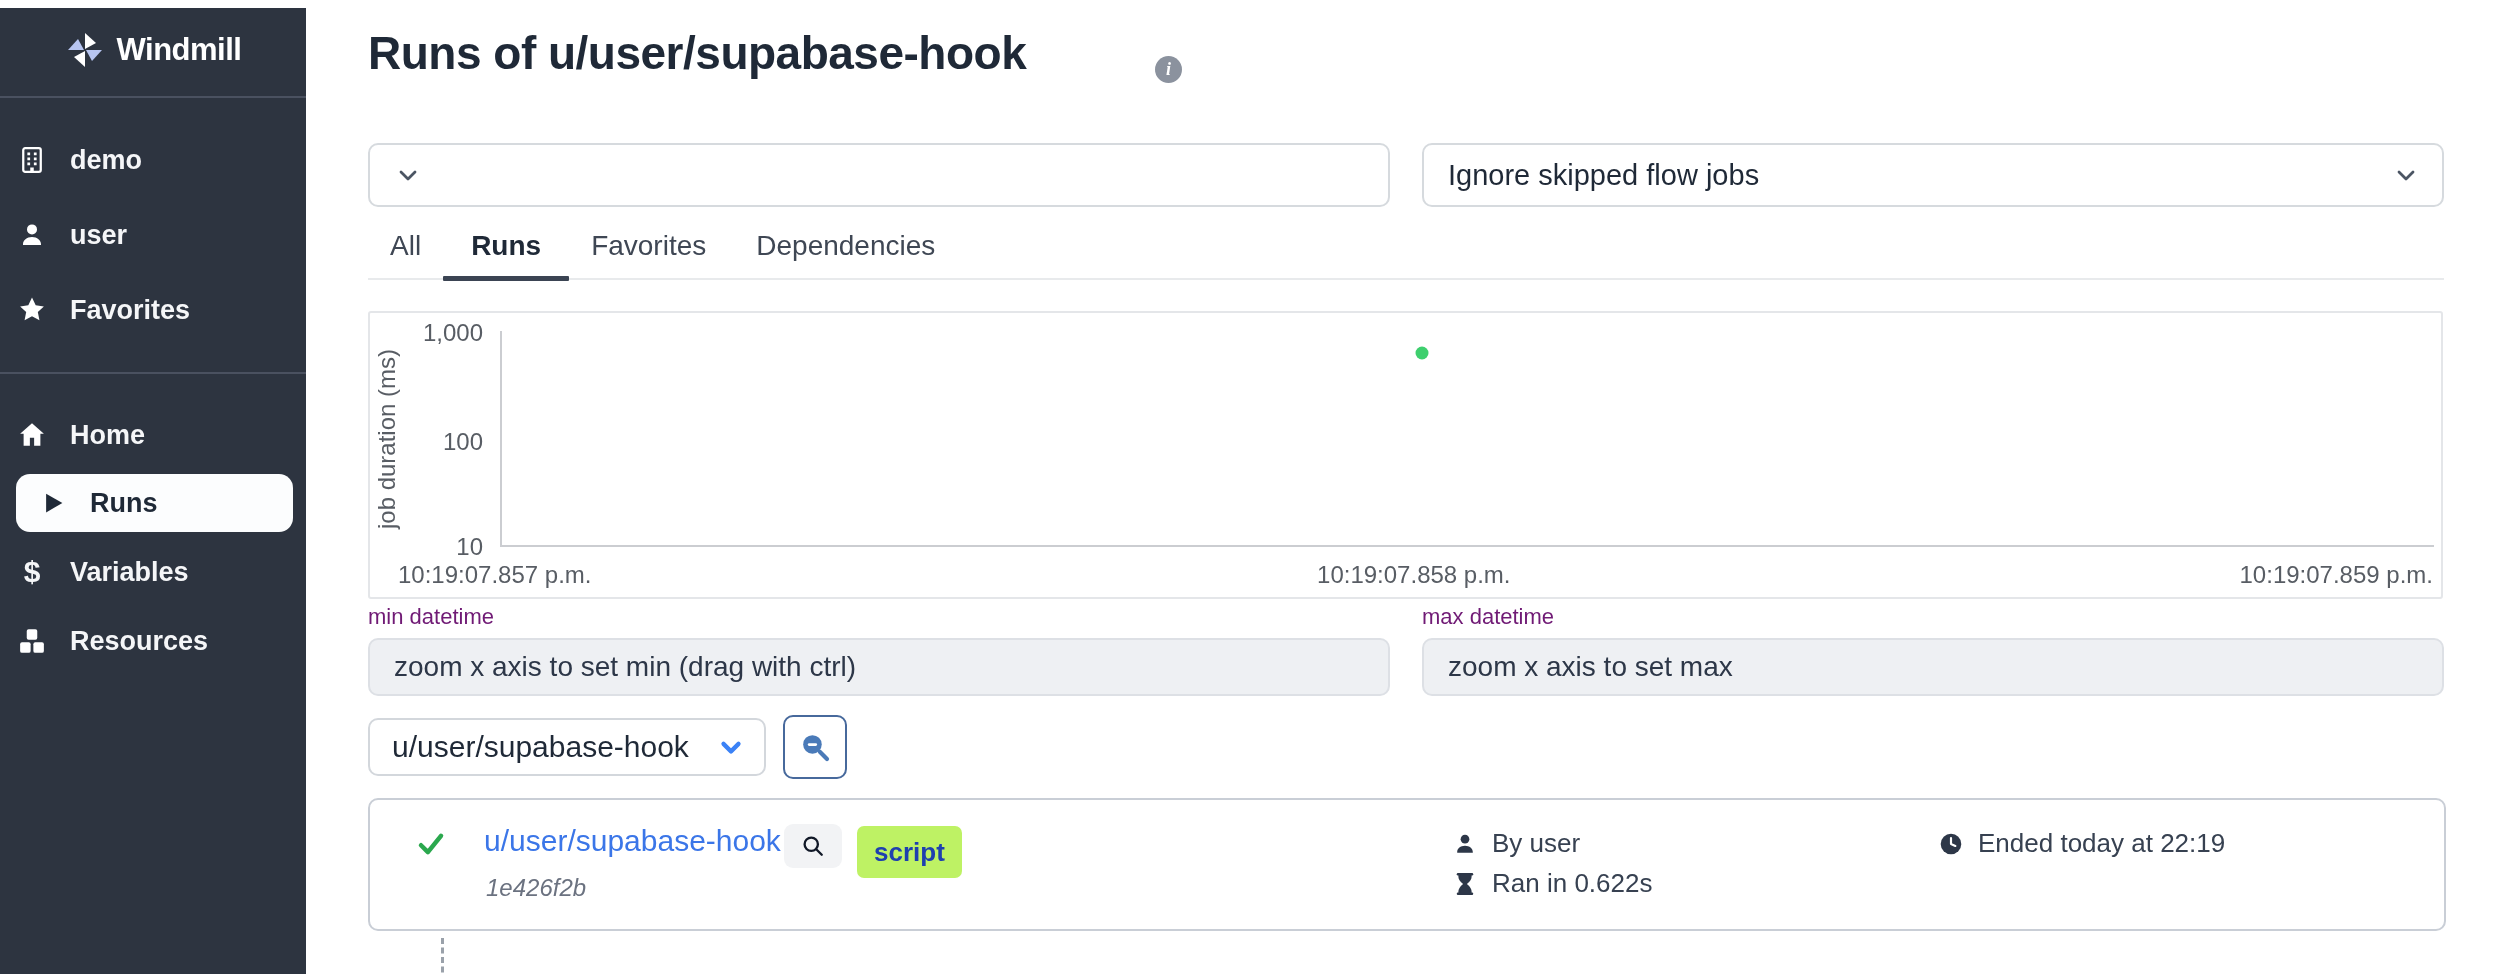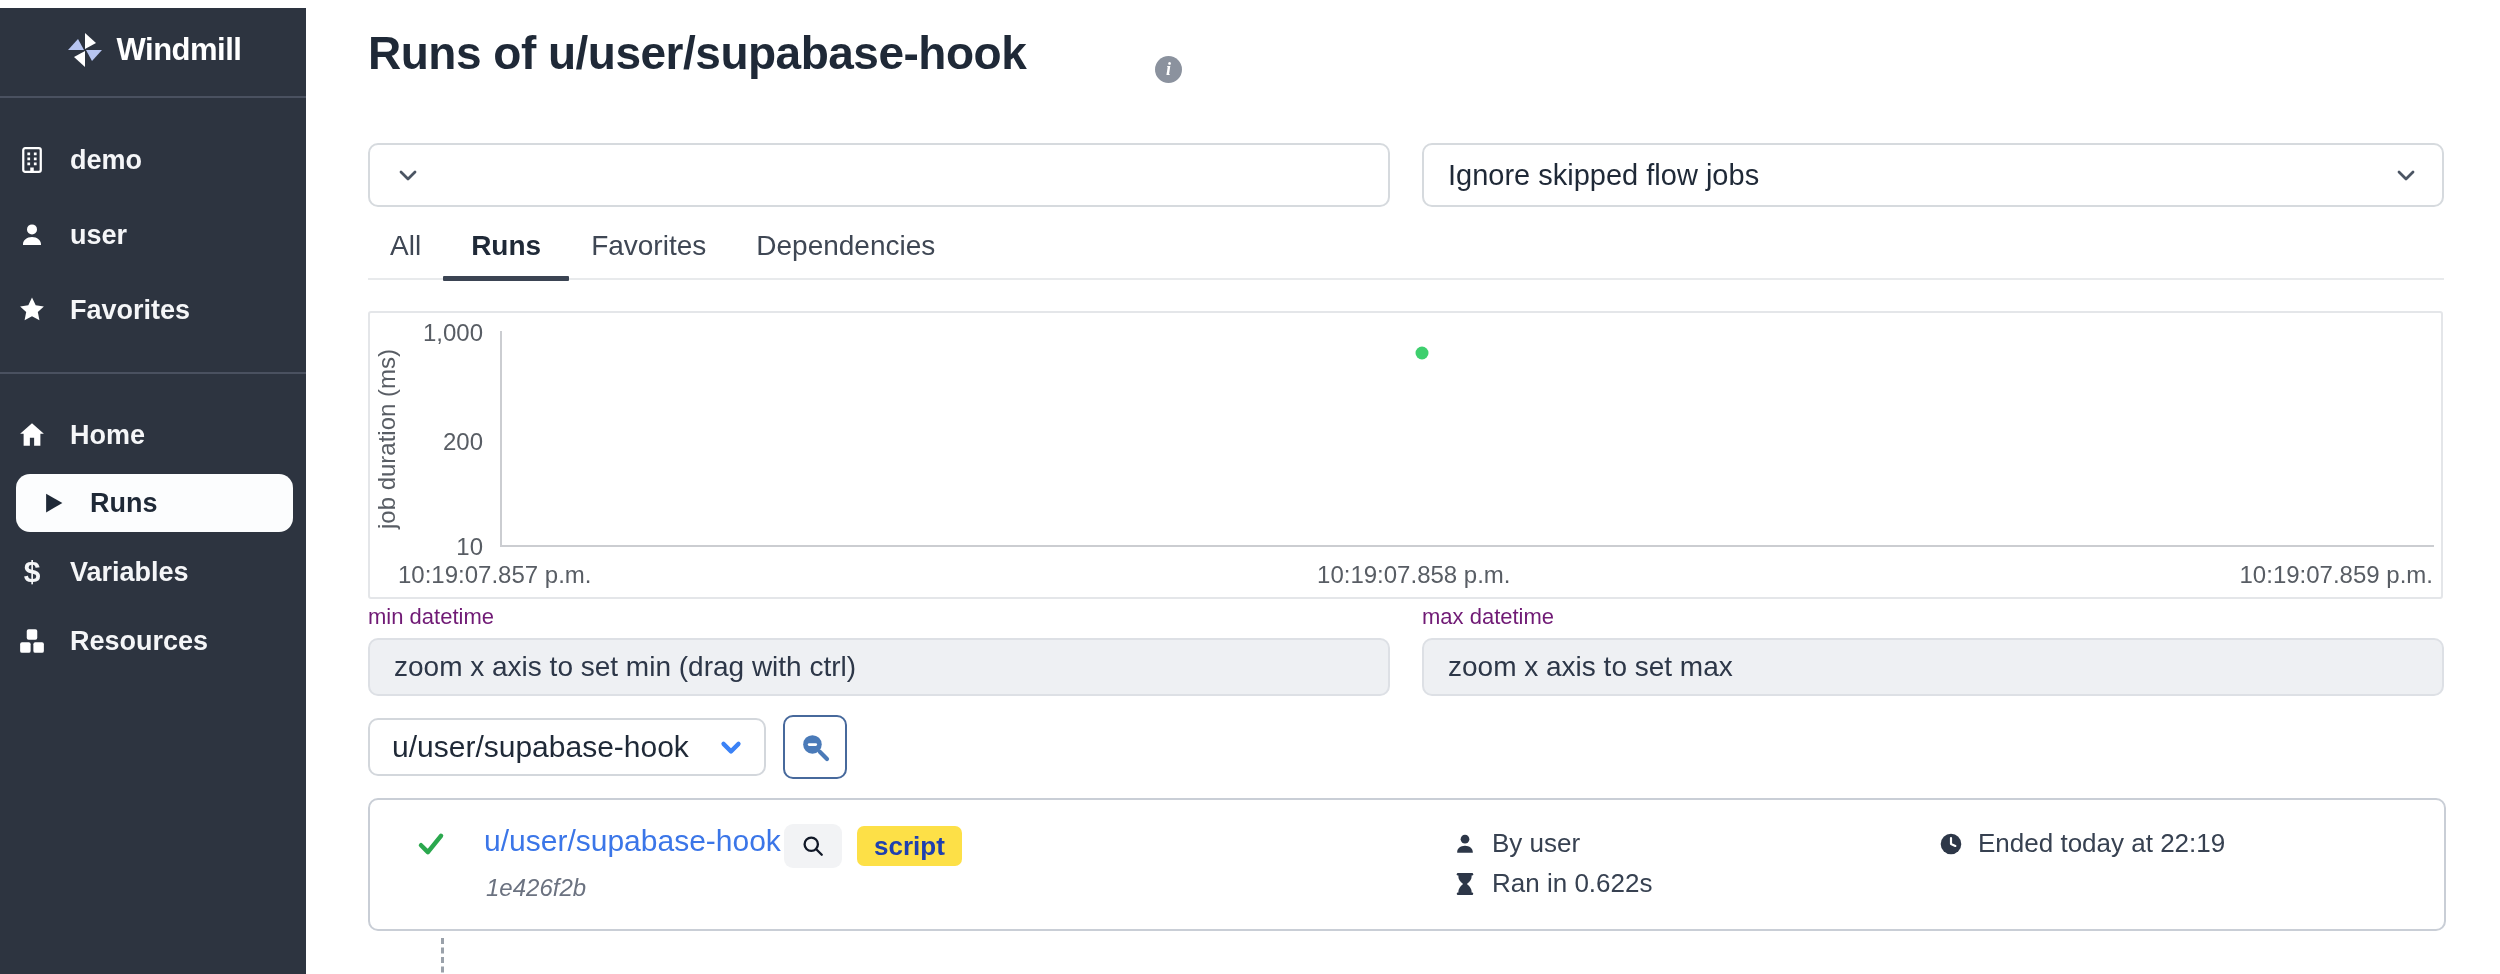--- a/index.html
+++ b/index.html
@@ -77,21 +77,21 @@
               justify-content:center; cursor:pointer; }
 
   
   .run-panel { position:absolute; left:62px; top:790px; width:2078px; height:133px; background:#ffffff;
                border:2px solid #c9ced6; border-radius:10px; }
   .run-check { position:absolute; left:46px; top:29px; }
   .run-link { position:absolute; left:114px; top:24px; font-size:30px; color:#3b76e8;
               text-decoration:none; cursor:pointer; }
   .run-search-chip { position:absolute; left:414px; top:24px; width:58px; height:44px; background:#f2f3f5;
                      border-radius:9px; display:flex; align-items:center; justify-content:center; cursor:pointer; }
-  .run-badge { position:absolute; left:487px; top:26px; height:40px; background:#fde047; color:#1e40af;
+  .run-badge { position:absolute; left:487px; top:26px; height:52px; background:#bef264; color:#1e40af;
                font-size:26px; font-weight:700; border-radius:7px; display:flex; align-items:center;
                padding:4px 17px; }
   .run-id { position:absolute; left:116px; top:74px; font-size:24px; font-style:italic; color:#6b7280; }
   .meta { position:absolute; display:flex; align-items:center; gap:14px; font-size:26px; color:#374151; }
   .meta-by { left:1082px; top:28px; } .meta-dur { left:1082px; top:68px; } .meta-end { left:1568px; top:28px; }
 
   .dash-line { position:absolute; left:135px; top:930px; height:44px; width:0;
                border-left:3px dashed #9aa1aa; }
   svg { display:block; }
 </style>
@@ -213,21 +213,21 @@
       <div class="tab active">Runs</div>
       <div class="tab">Favorites</div>
       <div class="tab">Dependencies</div>
     </div>
 
     <div class="chart-panel">
       <div class="y-axis-label">
         <span>job duration (ms)</span>
       </div>
       <div class="ytick yt0">1,000</div>
-      <div class="ytick yt1">200</div>
+      <div class="ytick yt1">100</div>
       <div class="ytick yt2">10</div>
       <div class="plot">
         <div class="chart-dot" style="left: 47.6%; top: 10.3105%; background: rgb(62, 207, 110);"></div>
       </div>
       <div class="xtick xt0">10:19:07.857 p.m.</div>
       <div class="xtick xt1">10:19:07.858 p.m.</div>
       <div class="xtick xt2">10:19:07.859 p.m.</div>
     </div>
 
     <label class="dt-label dtl-min">min datetime</label>

